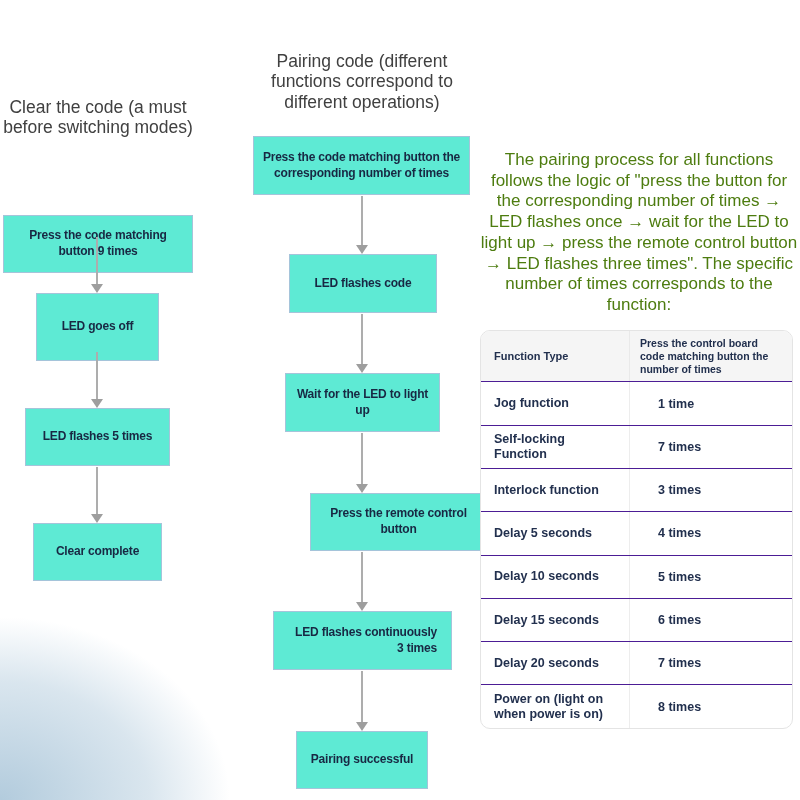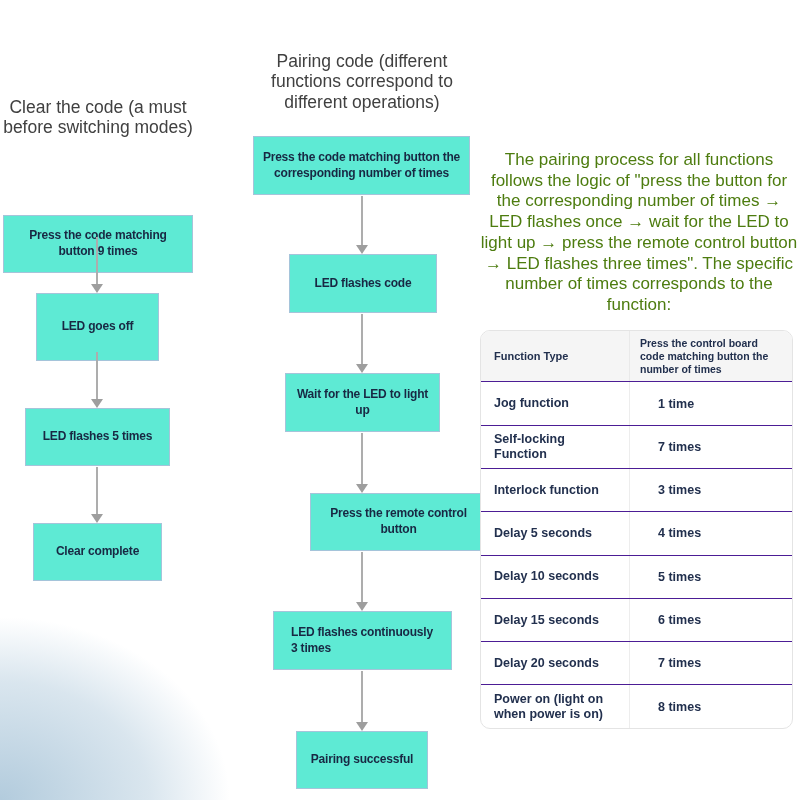--- a/index.html
+++ b/index.html
@@ -35,21 +35,21 @@
     border:1.6px solid #a5c4da;
     display:flex; align-items:center; justify-content:center;
     text-align:center;
     font-weight:700;
     font-size:12px;
     letter-spacing:-0.2px;
     line-height:1.3;
     color:#182843;
     padding:3px 7px;
   }
-  .fbox.align-left { justify-content:flex-start; text-align:left; padding-left:17px; padding-right:14px; }
+  .fbox.align-left { justify-content:flex-start; text-align:right; padding-left:17px; padding-right:14px; }
   
   #lbox0 { left:3px;   top:178px; width:190px; height:58px;margin-top:37px; }
   #lbox1 { left:36px;  top:293px; width:123px; height:68px; }
   #lbox2 { left:25px;  top:408px; width:145px; height:58px; }
   #lbox3 { left:33px;  top:523px; width:129px; height:58px; }
   
   #mbox0 { left:253px; top:136px; width:217px; height:59px; }
   #mbox1 { left:289px; top:254px; width:148px; height:59px; }
   #mbox2 { left:285px; top:373px; width:155px; height:59px; }
   #mbox3 { left:274px; top:493px; width:177px; height:58px;margin-left:36px; }

